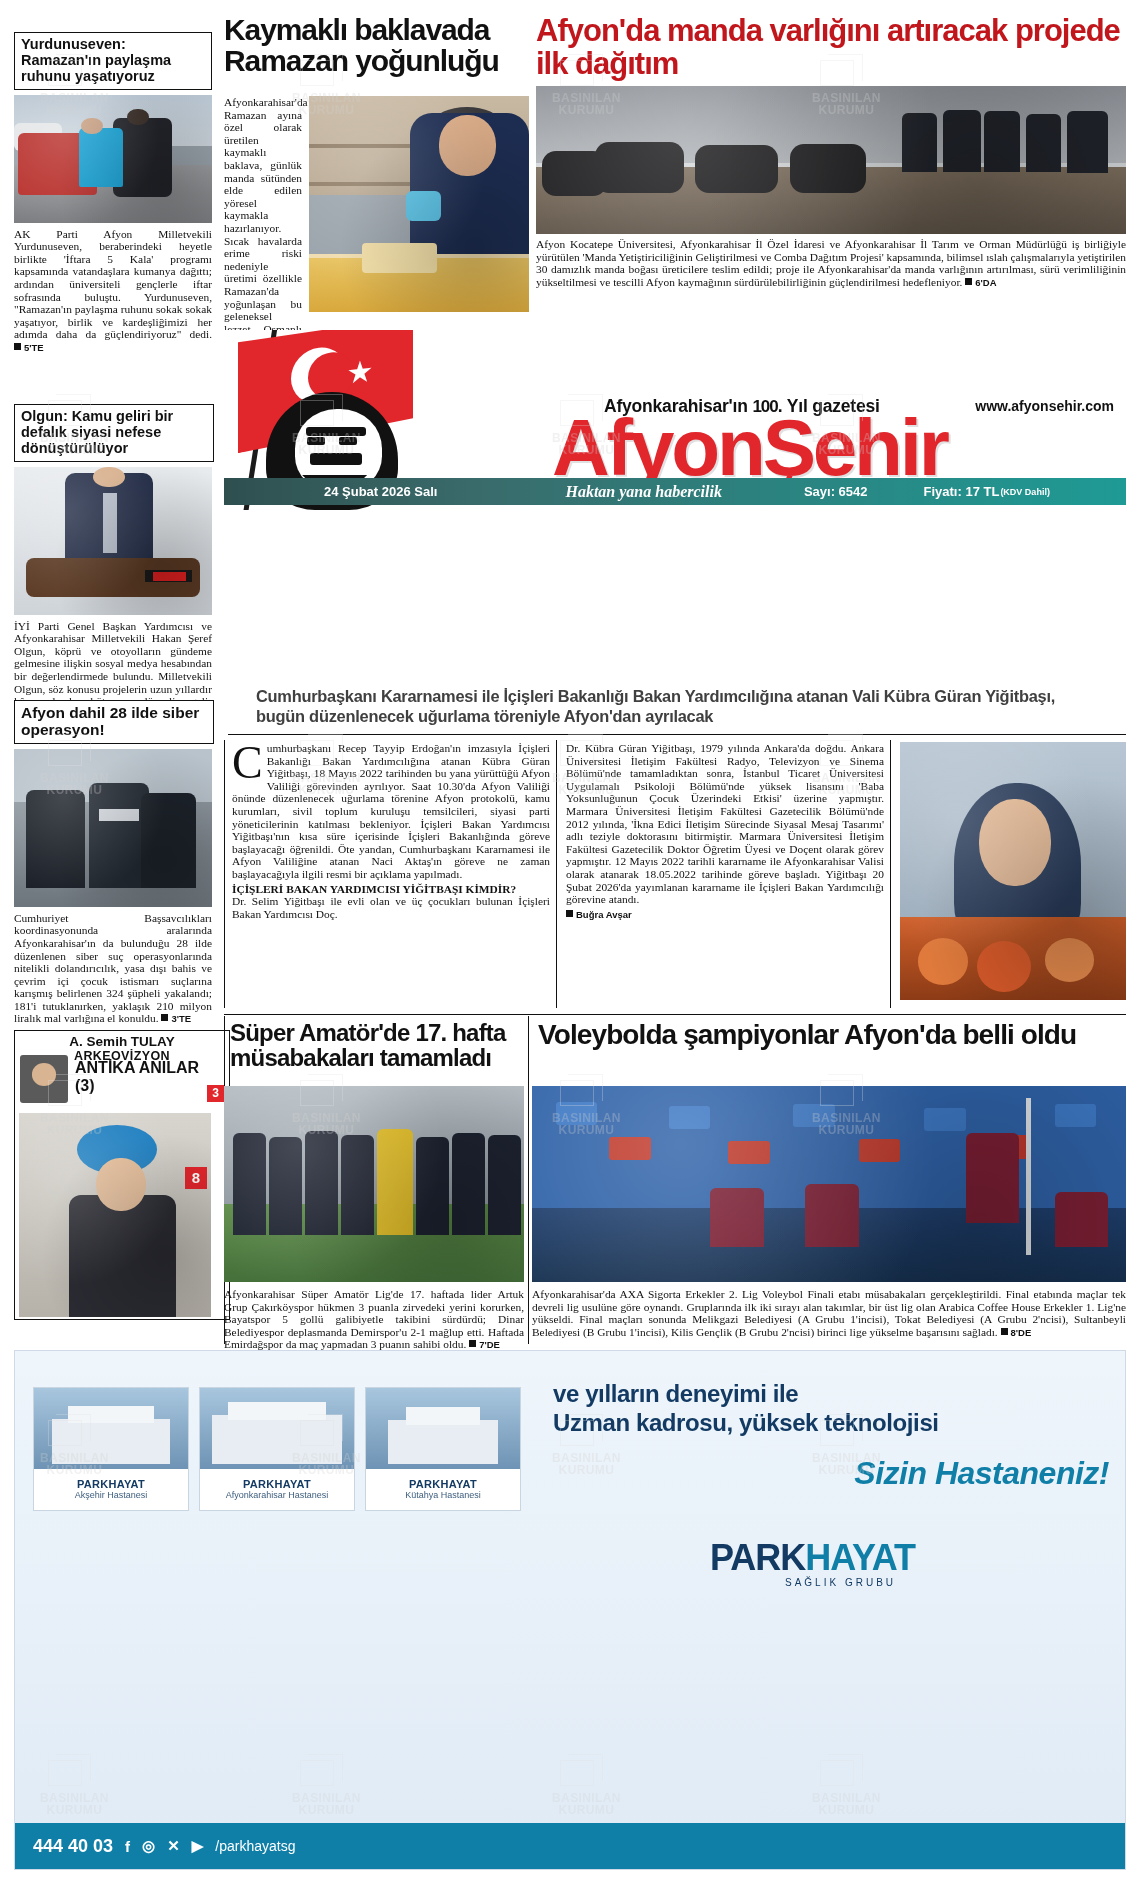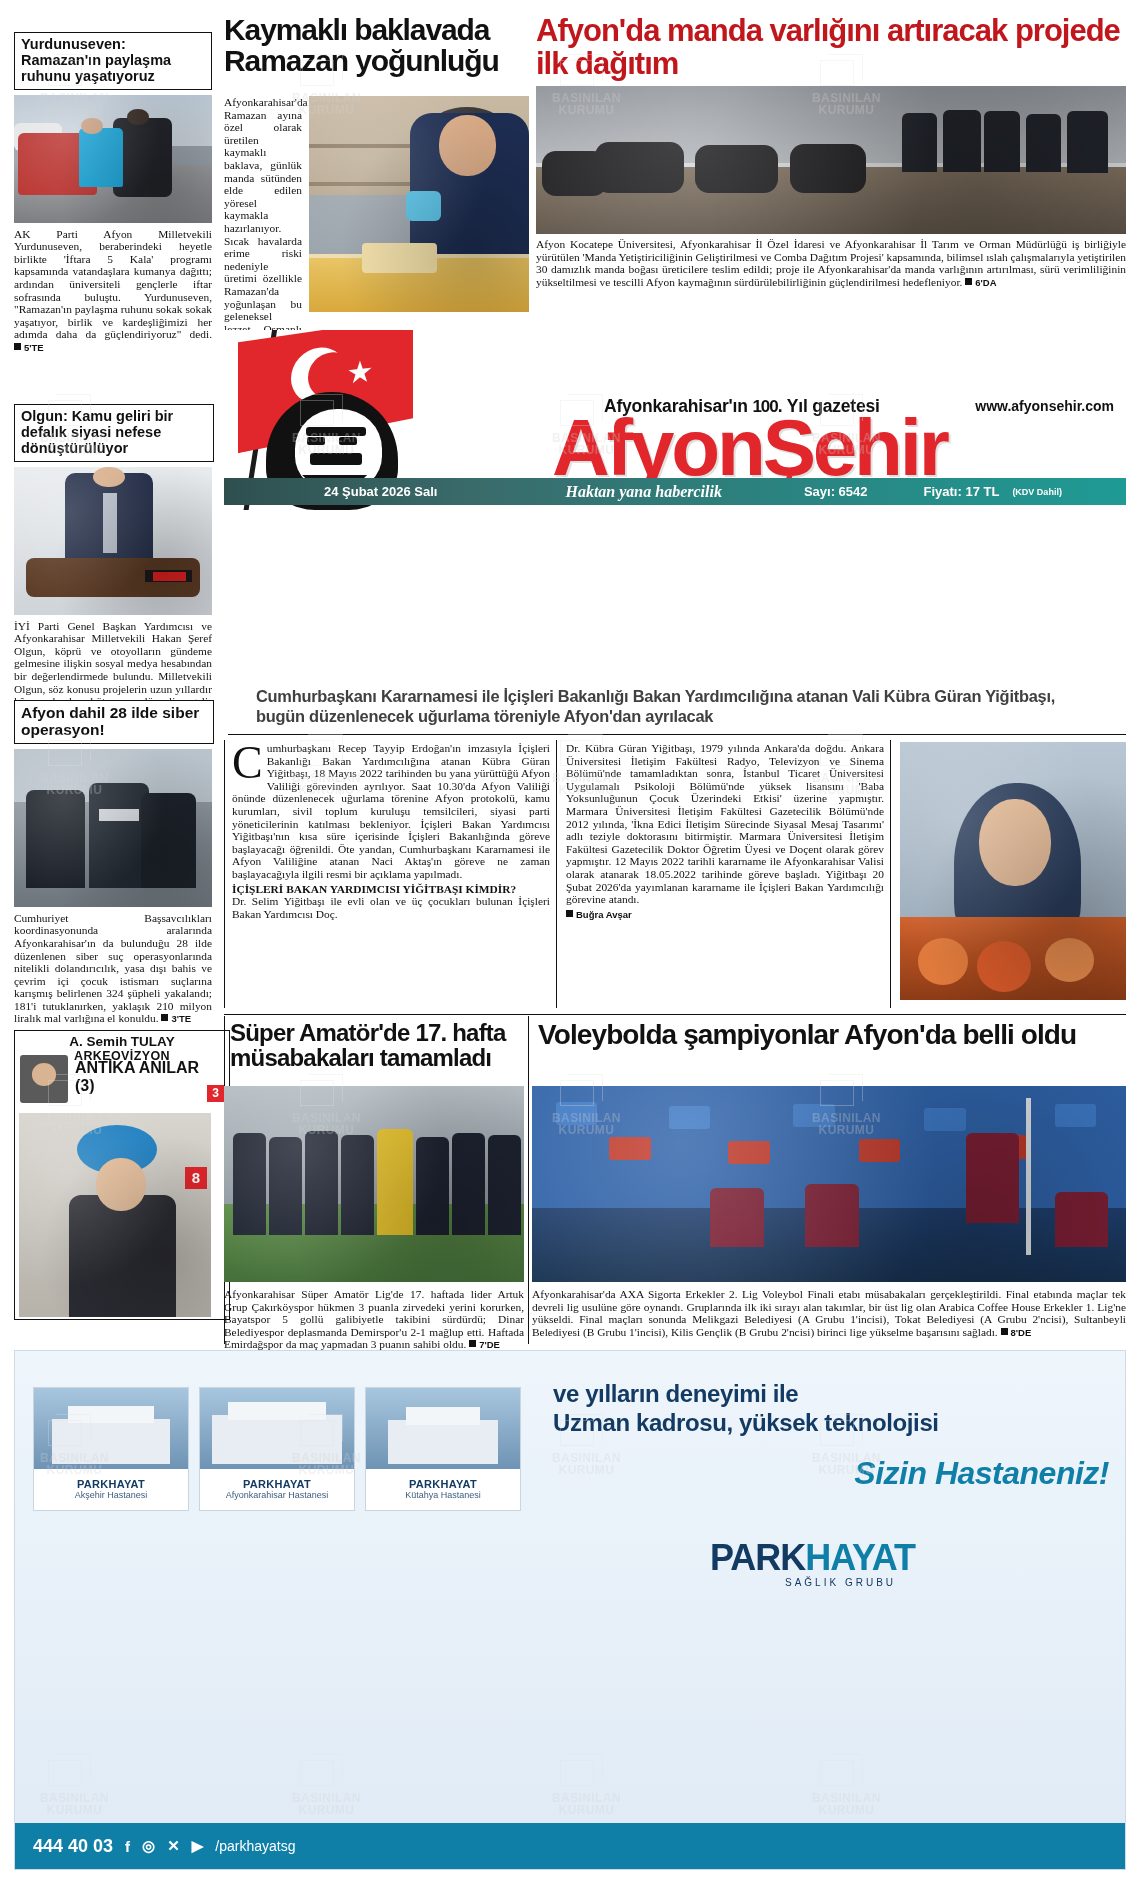--- a/index.html
+++ b/index.html
@@ -367,21 +367,21 @@
     <div id="slogan-top"><span>Afyonkarahisar'ın </span><span class="big100">100</span><span>. Yıl gazetesi</span></div>
     <div id="website">www.afyonsehir.com</div>
     <div id="logotype">AfyonŞehir</div>
   </div>
 
   <div id="datebar">
     <span style="margin-left:100px;">24 Şubat 2026 Salı</span>
     <span class="slogan" style="margin-left:128px;">Haktan yana habercilik</span>
     <span style="margin-left:82px;">Sayı: 6542</span>
     <span style="margin-left:56px;">Fiyatı: 17 TL</span>
-    <span class="kdv" style="margin-left:13px;">(KDV Dahil)</span>
+    <span class="kdv" style="margin-left:1px;">(KDV Dahil)</span>
   </div>
 
   <div id="mainsub">Cumhurbaşkanı Kararnamesi ile İçişleri Bakanlığı Bakan Yardımcılığına atanan Vali Kübra Güran Yiğitbaşı, bugün düzenlenecek uğurlama töreniyle Afyon'dan ayrılacak</div>
 
   <div class="rule-h" style="left:228px;top:734px;width:898px;"></div>
   <div class="rule-v" style="left:224px;top:740px;height:268px;"></div>
   <div class="rule-v" style="left:556px;top:740px;height:268px;"></div>
   <div class="rule-v" style="left:890px;top:740px;height:268px;"></div>
 
   <div id="maincols">

